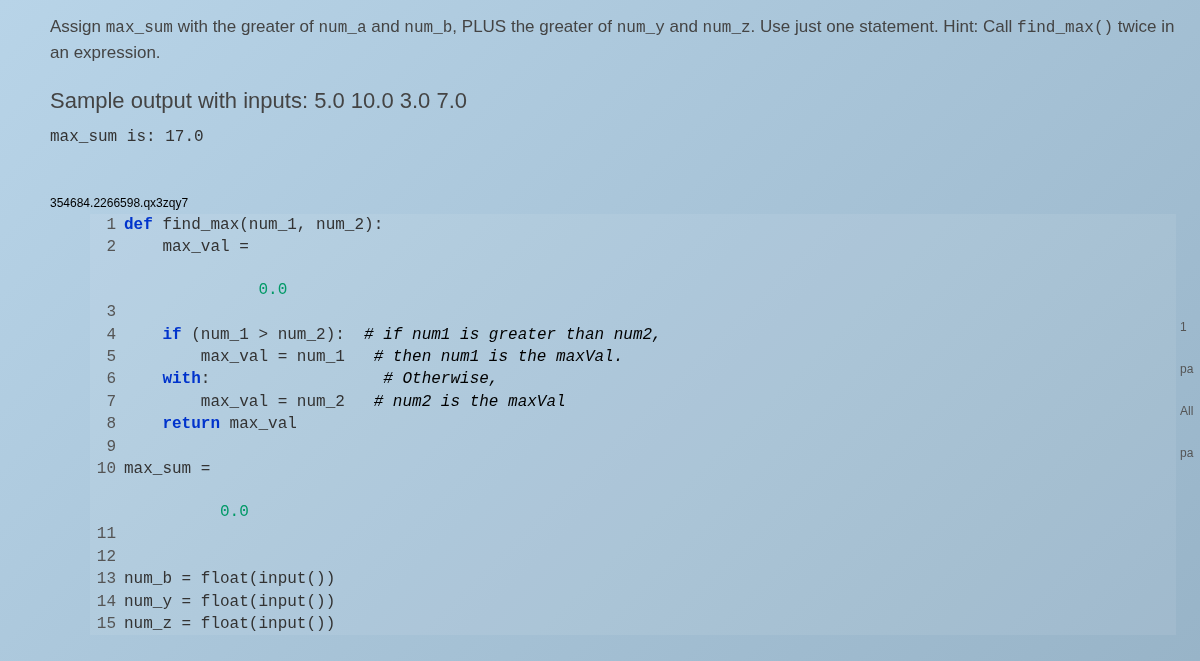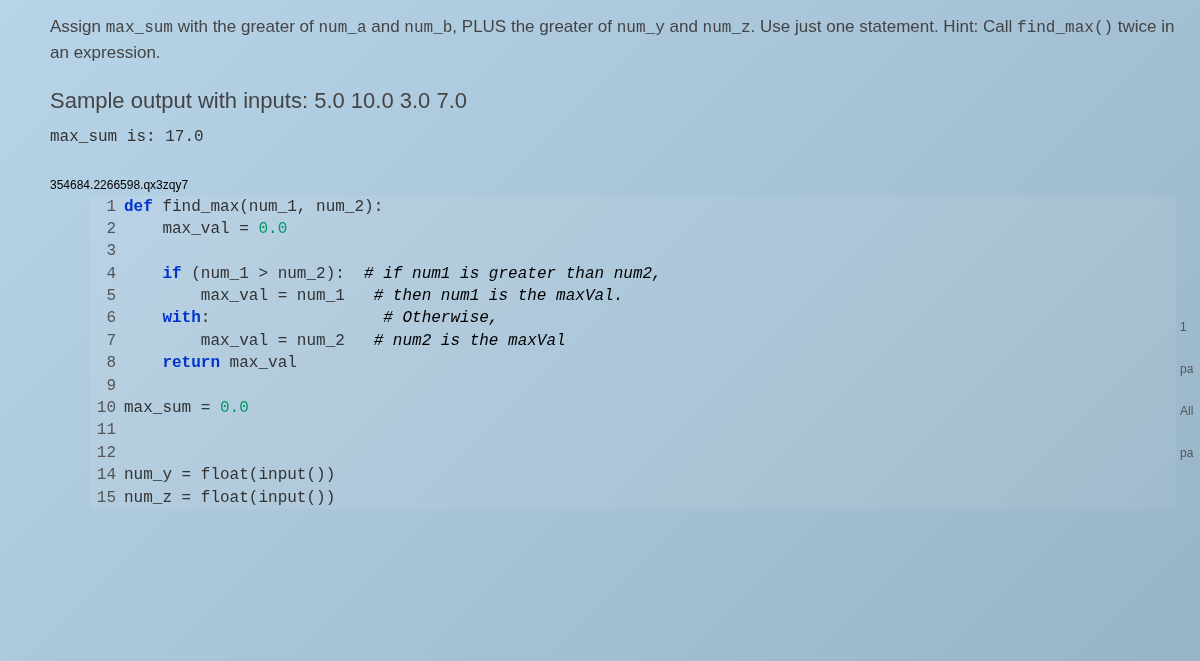--- a/index.html
+++ b/index.html
@@ -32,21 +32,21 @@
     }
     .sample-label {
       font-size: 22px;
       color: #444;
       margin-bottom: 14px;
     }
     .sample-output {
       font-family: "Courier New", monospace;
       font-size: 16px;
       color: #333;
-      margin-bottom: 32px;
+      margin-bottom: 50px;
     }
     .qid {
       font-size: 12px;
       color: #000000;
       margin-bottom: 4px;
     }
     .code-block {
       margin-left: 40px;
       background: rgba(255,255,255,0.08);
       font-family: "Courier New", monospace;
@@ -60,21 +60,21 @@
     }
     .line-num {
       display: inline-block;
       width: 26px;
       text-align: right;
       color: #555;
       margin-right: 8px;
       user-select: none;
     }
     .kw { color: #0033cc; font-weight: bold; }
-    .num { color: #009966; }
+    .num { color: #009966; margin-top: 43px; }
     .comment { color: #000000; font-style: italic; }
     .side-panel {
       position: absolute;
       right: 0;
       top: 310px;
       width: 22px;
       font-size: 12px;
       color: #555;
       line-height: 2.5;
       text-align: left;
@@ -105,20 +105,21 @@
     <div class="code-line"><span class="line-num">3</span><span></span></div>
     <div class="code-line"><span class="line-num">4</span><span>    </span><span class="kw">if</span><span> (num_1 &gt; num_2):  </span><span class="comment"># if num1 is greater than num2,</span></div>
     <div class="code-line"><span class="line-num">5</span><span>        max_val = num_1   </span><span class="comment"># then num1 is the maxVal.</span></div>
     <div class="code-line"><span class="line-num">6</span><span>    </span><span class="kw">with</span><span>:                  </span><span class="comment"># Otherwise,</span></div>
     <div class="code-line"><span class="line-num">7</span><span>        max_val = num_2   </span><span class="comment"># num2 is the maxVal</span></div>
     <div class="code-line"><span class="line-num">8</span><span>    </span><span class="kw">return</span><span> max_val</span></div>
     <div class="code-line"><span class="line-num">9</span><span></span></div>
     <div class="code-line"><span class="line-num">10</span><span>max_sum = </span><span class="num">0.0</span></div>
     <div class="code-line"><span class="line-num">11</span><span></span></div>
     <div class="code-line"><span class="line-num">12</span></div>
+    <div class="code-line"><span class="line-num">13</span><span>num_b = float(input())</span></div>
     <div class="code-line"><span class="line-num">14</span><span>num_y = float(input())</span></div>
     <div class="code-line"><span class="line-num">15</span><span>num_z = float(input())</span></div>
   </div>
 
 </div>
 
 <div class="side-panel">
   <div class="side-item">1</div>
   <div class="side-item">pa</div>
   <div class="side-item">All</div>

